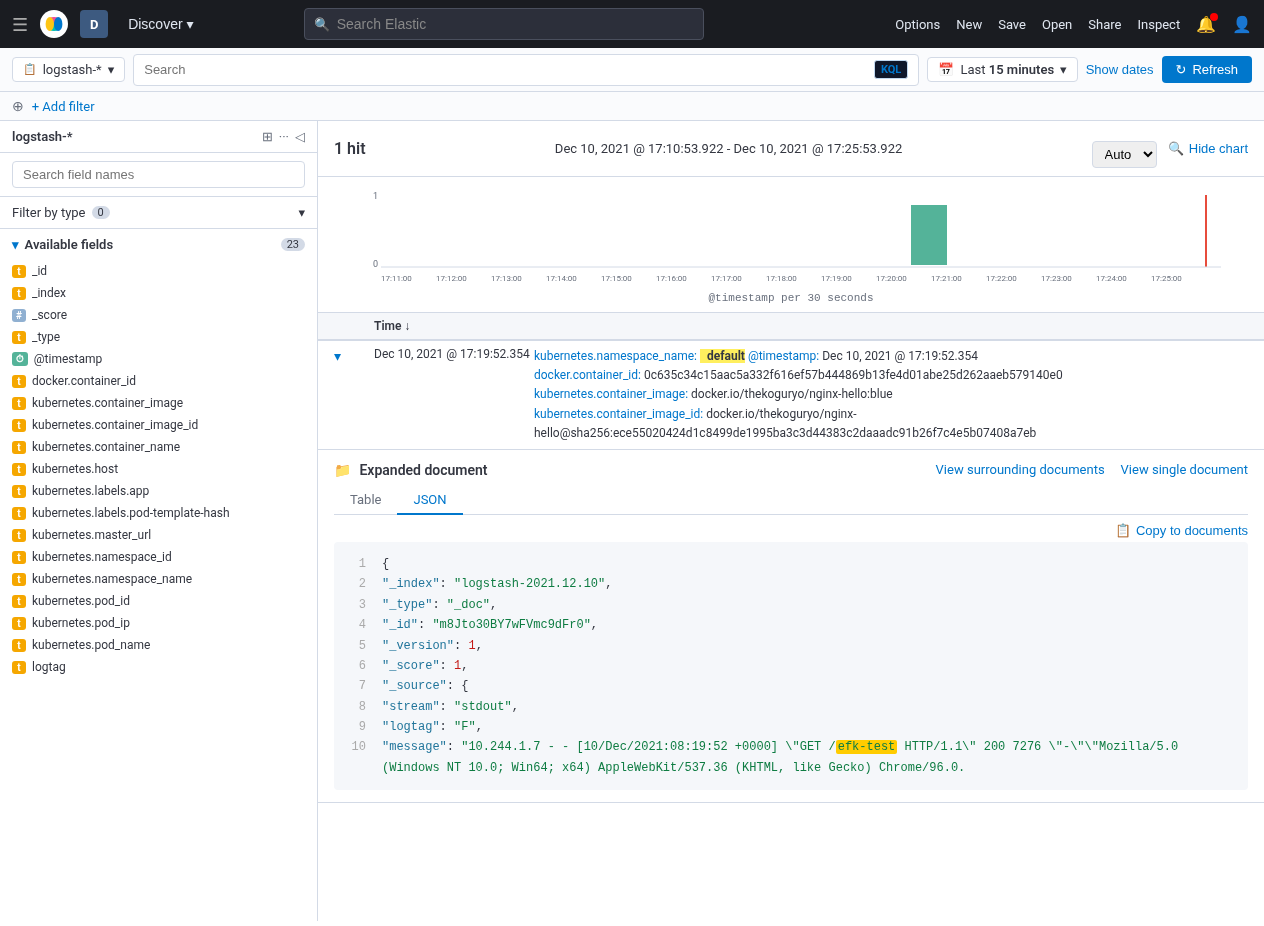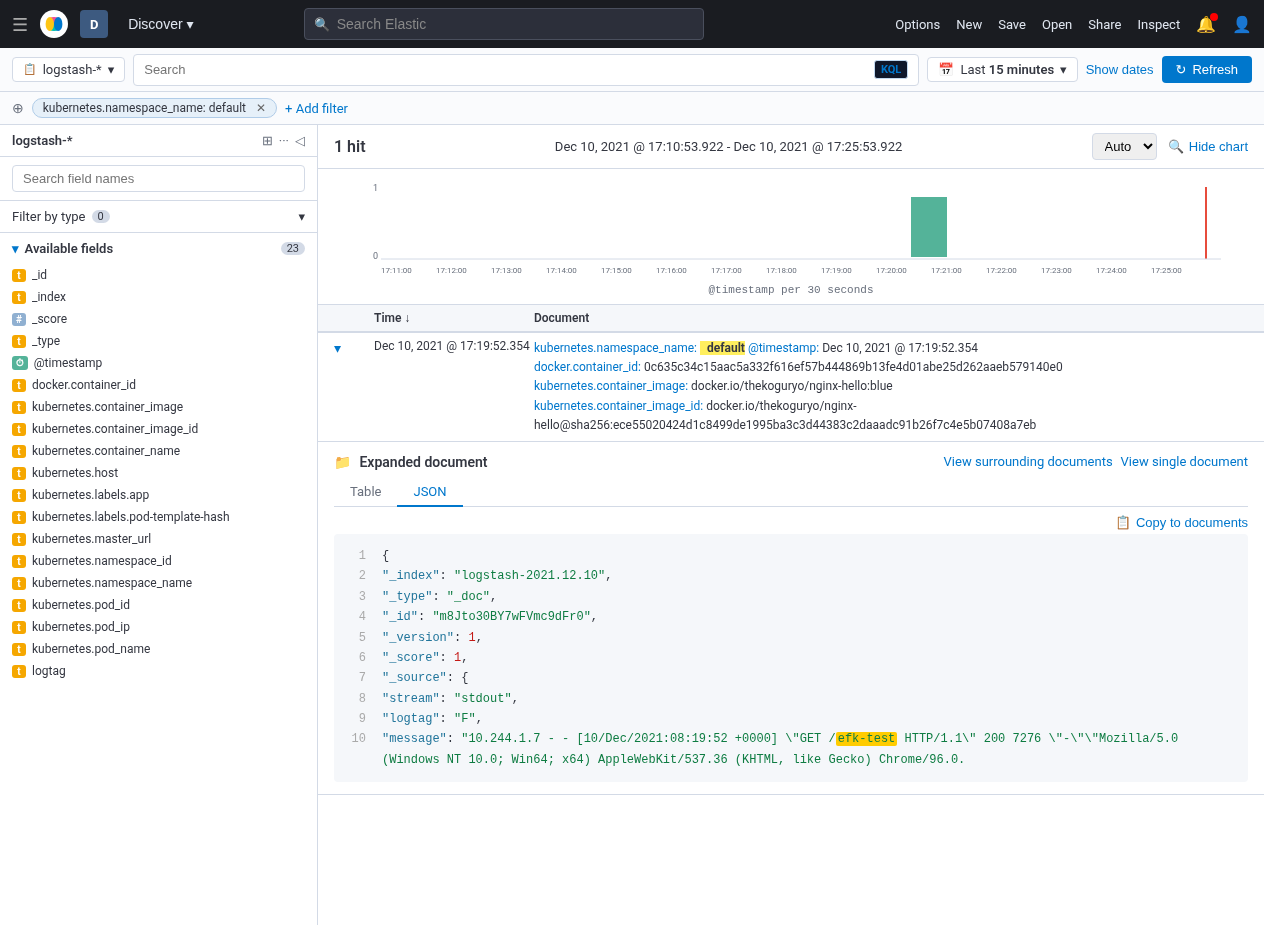--- a/index.html
+++ b/index.html
@@ -64,21 +64,21 @@
     .field-type-t { background: #f5a700; color: #fff; }
     .field-type-hash { background: #90b0d1; color: #fff; }
     .field-type-cal { background: #54b399; color: #fff; }
     .field-name { font-size: 12px; color: #343741; }
 
     
     .content { flex: 1; overflow-y: auto; display: flex; flex-direction: column; }
     .results-header { display: flex; align-items: center; padding: 8px 16px; gap: 12px; border-bottom: 1px solid #d3dae6; background: #fff; }
     .hit-count { font-size: 16px; font-weight: 600; }
     .date-range { font-size: 13px; color: #343741; flex: 1; text-align: center; }
-    .auto-select { border: 1px solid #d3dae6; border-radius: 4px; padding: 4px 8px; font-size: 13px; cursor: pointer; }
+    .auto-select { border: 1px solid #d3dae6; border-radius: 4px; padding: 4px 8px; font-size: 13px; cursor: pointer; margin-top: 12px; }
     .hide-chart-btn { display: flex; align-items: center; gap: 4px; color: #0077cc; font-size: 13px; cursor: pointer; background: none; border: none; }
 
     
     .chart-area { padding: 8px 16px; border-bottom: 1px solid #d3dae6; background: #fff; }
     .chart-footer { text-align: center; font-size: 11px; color: #69707d; margin-top: 4px; font-family: Liberation Mono, monospace; }
 
     
     .table-header { display: grid; grid-template-columns: 40px 160px 1fr; border-bottom: 2px solid #d3dae6; font-weight: 600; font-size: 12px; padding: 6px 16px; background: #f5f7fa; }
     .result-row { border-bottom: 1px solid #d3dae6; }
     .result-row-header { display: grid; grid-template-columns: 40px 160px 1fr; padding: 6px 16px; align-items: start; cursor: pointer; }
@@ -86,21 +86,21 @@
     .timestamp { font-size: 12px; color: #343741; white-space: nowrap; }
     .doc-summary { font-size: 12px; line-height: 1.6; }
     .doc-summary .field-key { color: #0077cc; }
     .doc-summary .field-val { color: #343741; }
     .doc-summary .highlight { background: #ffef5e; font-weight: bold; padding-left: 7px; }
 
     
     .expanded-doc { background: #fff; border-top: 1px solid #d3dae6; padding: 12px 16px; }
     .expanded-doc-header { display: flex; align-items: center; justify-content: space-between; margin-bottom: 8px; }
     .expanded-doc-title { display: flex; align-items: center; gap: 8px; font-size: 14px; font-weight: 600; }
-    .expanded-doc-actions { display: flex; gap: 8px; }
+    .expanded-doc-actions { display: flex; gap: 16px; }
     .expanded-doc-link { color: #0077cc; font-size: 13px; cursor: pointer; text-decoration: none; }
     .tabs-row { display: flex; gap: 0; border-bottom: 1px solid #d3dae6; margin-bottom: 8px; }
     .tab { padding: 6px 16px; cursor: pointer; font-size: 13px; color: #69707d; border-bottom: 2px solid transparent; margin-bottom: -1px; text-align: center; }
     .tab.active { color: #0077cc; border-bottom: 2px solid #0077cc; }
     .json-toolbar { display: flex; justify-content: flex-end; margin-bottom: 4px; }
     .copy-btn { display: flex; align-items: center; gap: 4px; color: #0077cc; font-size: 13px; cursor: pointer; background: none; border: none; }
     .json-content { background: #f5f7fa; border-radius: 4px; padding: 12px; font-family: 'Courier New', monospace; font-size: 12px; line-height: 1.7; overflow-x: auto; }
     .json-line { display: flex; gap: 16px; }
     .json-linenum { color: #aaa; min-width: 20px; text-align: right; user-select: none; }
     .json-string { color: #0e7c42; }
@@ -163,24 +163,20 @@
   </div>
   <button class="show-dates-btn">Show dates</button>
   <button class="refresh-btn">
     <span>↻</span>
     <span>Refresh</span>
   </button>
 </div>
 
 <div class="filter-bar">
   <span style="color:#69707d;font-size:14px;">⊕</span>
-  <div class="filter-tag">
-    <span>kubernetes.namespace_name: default</span>
-    <span class="close">✕</span>
-  </div>
   <span class="add-filter">+ Add filter</span>
 </div>
 
 <div class="main-layout">
 
   <div class="sidebar">
     <div class="index-pattern-header">
       <span class="index-pattern-name">logstash-*</span>
       <div class="sidebar-icons">
         <span>⊞</span>
@@ -328,21 +324,20 @@
         <text x="690" y="96" font-size="8" fill="#69707d">17:23:00</text>
         <text x="745" y="96" font-size="8" fill="#69707d">17:24:00</text>
         <text x="800" y="96" font-size="8" fill="#69707d">17:25:00</text>
       </svg>
       <div class="chart-footer">@timestamp per 30 seconds</div>
     </div>
 
     <div class="table-header">
       <span></span>
       <span>Time ↓</span>
-      <span>Document</span>
     </div>
 
     <div class="result-row">
       <div class="result-row-header">
         <span class="toggle-icon">▾</span>
         <span class="timestamp">Dec 10, 2021 @ 17:19:52.354</span>
         <div class="doc-summary">
           <span class="field-key">kubernetes.namespace_name:</span>
           <span class="field-val highlight">default</span>
           <span> </span>

